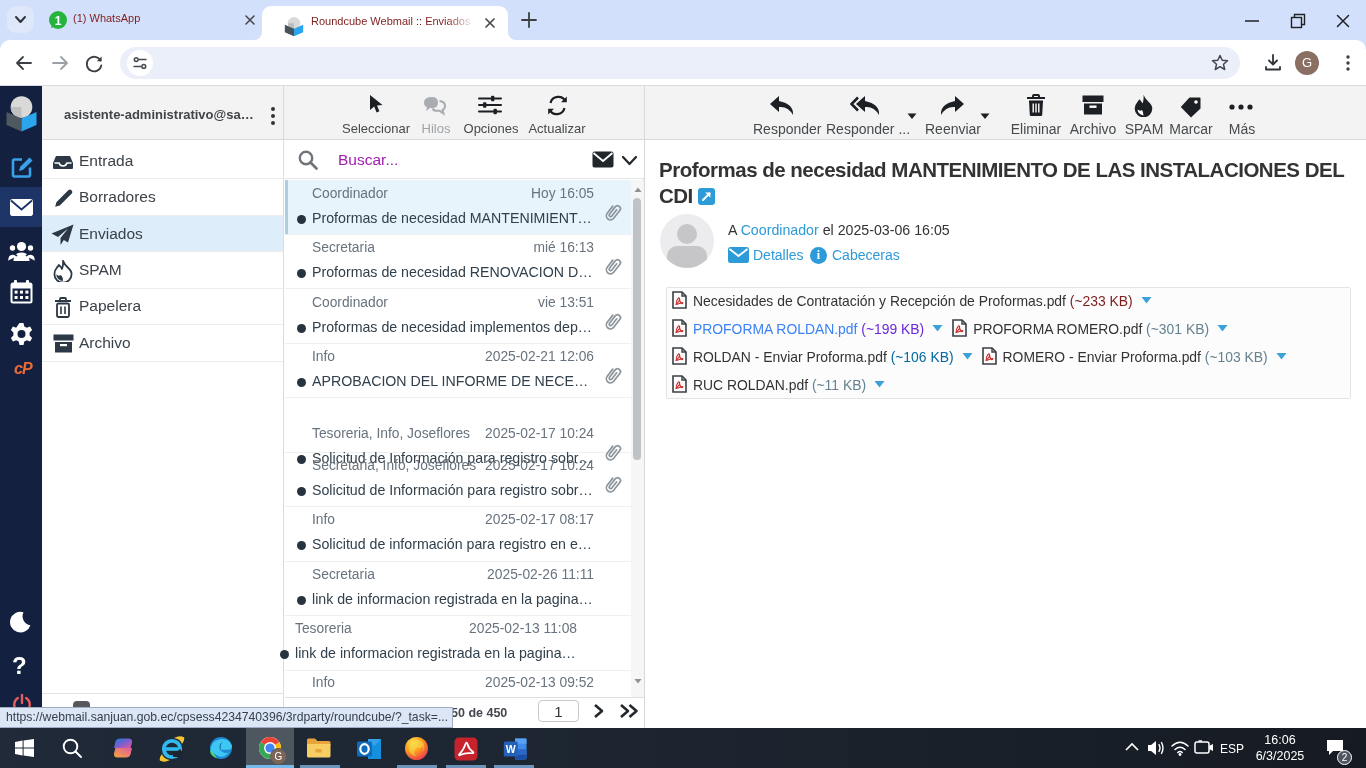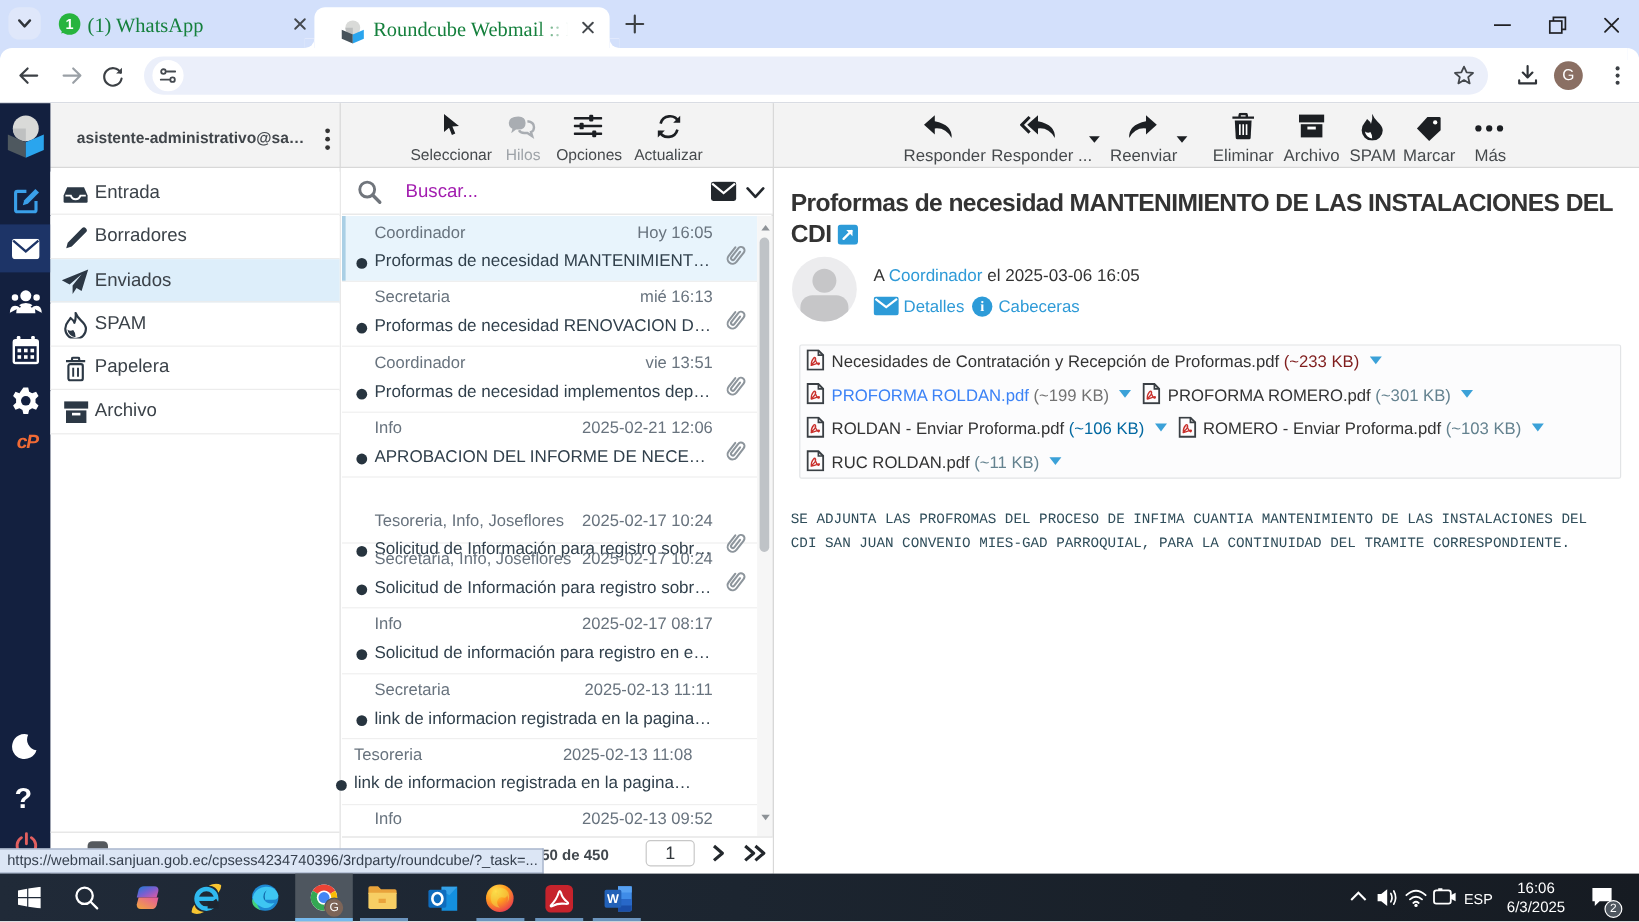--- a/index.html
+++ b/index.html
@@ -5,21 +5,21 @@
 * { margin:0; padding:0; box-sizing:border-box; }
 html,body { width:1366px; height:768px; overflow:hidden; font-family:"Liberation Sans", sans-serif; }
 #stage { position:relative; width:1366px; height:768px; background:#fff; overflow:hidden; }
 .abs { position:absolute; }
 
 
 #tabstrip { position:absolute; left:0; top:0; width:1366px; height:40px; background:#d3e0fb; }
 #tabsearch { position:absolute; left:7px; top:6px; width:27px; height:27px; border-radius:9px; background:#dfe7fa; }
 .tab-inactive { position:absolute; left:33px; top:0; width:226px; height:40px; }
 .tab-active { position:absolute; left:262px; top:6px; width:246px; height:34px; background:#ffffff; border-radius:9px 9px 0 0; }
-.tabtext { font-size:17px; color:#15803d;font-family:Liberation Serif, serif; }
+.tabtext { font-size:11px; color:#7f1d1d; }
 #toolbar { position:absolute; left:0; top:40px; width:1366px; height:46px; background:#ffffff; border-bottom:1px solid #d9dce3; }
 #urlpill { position:absolute; left:120px; top:47px; width:1120px; height:32px; border-radius:16px; background:#ebeffa; }
 
 #content { position:absolute; left:0; top:86px; width:1366px; height:642px; background:#fff; }
 #sidebar { position:absolute; left:0; top:86px; width:42px; height:642px; background:#13203f; }
 #folderpanel { position:absolute; left:42px; top:86px; width:242px; height:642px; background:#ffffff; border-right:1px solid #dcdcdc; }
 #greyband { position:absolute; left:42px; top:86px; width:1324px; height:54px; background:#f3f3f3; border-bottom:1px solid #d8d8d8; }
 #listpanel { position:absolute; left:284px; top:86px; width:360px; height:642px; background:#fff; border-right:1px solid #d4d4d4; }
 #rightpanel { position:absolute; left:645px; top:86px; width:721px; height:642px; background:#fff; }
 .folderrow { position:absolute; left:0; width:241px; height:36px; border-bottom:1px solid #ececec; }
@@ -340,21 +340,21 @@
         </svg>
       </div>
       <div class="abs" style="left:285px;top:506.1px;width:346px;height:54px;overflow:hidden">
         <div class="sender" style="max-width:185px;overflow:hidden;white-space:nowrap">Info</div>
         <div class="mdate">2025-02-17 08:17</div>
         <div class="dot"></div>
         <div class="subj">Solicitud de información para registro en el sistema</div>
       </div>
       <div class="abs" style="left:285px;top:560.5px;width:346px;height:54px;overflow:hidden">
         <div class="sender" style="max-width:185px;overflow:hidden;white-space:nowrap">Secretaria</div>
-        <div class="mdate">2025-02-13 11:11</div>
+        <div class="mdate">2025-02-26 11:11</div>
         <div class="dot"></div>
         <div class="subj">link de informacion registrada en la pagina web</div>
       </div>
       <div class="abs" style="left:268px;top:614.8px;width:346px;height:54px;overflow:hidden">
         <div class="sender" style="max-width:185px;overflow:hidden;white-space:nowrap">Tesoreria</div>
         <div class="mdate">2025-02-13 11:08</div>
         <div class="dot"></div>
         <div class="subj">link de informacion registrada en la pagina web</div>
       </div>
       <div class="abs" style="left:285px;top:669.2px;width:346px;height:54px;overflow:hidden">
@@ -457,21 +457,21 @@
           <path d="M1 1 L10 1 L14 5 L14 17 L1 17 Z" fill="none" stroke="#3a3f44" stroke-width="1.6"></path>
           <path d="M10 1 L10 5 L14 5" fill="none" stroke="#3a3f44" stroke-width="1.4"></path>
           <path d="M4.2 13.5 Q3.6 10.5 5.9 7.6 Q7 6.2 7.6 7.6 Q8.3 9.3 5 12.2 Q3.4 13.6 4.2 13.5 Q6.5 12.8 9.6 11.7 Q11.3 11.2 10.7 12.3 Q10 13.4 8.9 11.9 Q7.6 9.8 7.2 7.9" fill="none" stroke="#c9302c" stroke-width="1.1"></path>
         </svg><span style="color:#333">Necesidades de Contratación y Recepción de Proformas.pdf</span> <span style="color:#7f1d1d">(~233 KB)</span><svg width="13" height="10" viewBox="0 0 13 10" style="margin-left:7px;vertical-align:1px">
           <path d="M1.5 2 L6.5 8.5 L11.5 2 Z" fill="#3ba1d8"></path>
         </svg></div>
       <div class="abs" style="left:672px;top:315px;height:28px;line-height:28px;font-size:13.9px;white-space:nowrap"><svg width="15" height="18" viewBox="0 0 15 18" style="vertical-align:-3px;margin-right:6px">
           <path d="M1 1 L10 1 L14 5 L14 17 L1 17 Z" fill="none" stroke="#3a3f44" stroke-width="1.6"></path>
           <path d="M10 1 L10 5 L14 5" fill="none" stroke="#3a3f44" stroke-width="1.4"></path>
           <path d="M4.2 13.5 Q3.6 10.5 5.9 7.6 Q7 6.2 7.6 7.6 Q8.3 9.3 5 12.2 Q3.4 13.6 4.2 13.5 Q6.5 12.8 9.6 11.7 Q11.3 11.2 10.7 12.3 Q10 13.4 8.9 11.9 Q7.6 9.8 7.2 7.9" fill="none" stroke="#c9302c" stroke-width="1.1"></path>
-        </svg><span style="color:#3b82f6">PROFORMA ROLDAN.pdf</span> <span style="color:#737373">(~199 KB)</span><svg width="13" height="10" viewBox="0 0 13 10" style="margin-left:7px;vertical-align:1px">
+        </svg><span style="color:#3b82f6">PROFORMA ROLDAN.pdf</span> <span style="color:#6d28d9">(~199 KB)</span><svg width="13" height="10" viewBox="0 0 13 10" style="margin-left:7px;vertical-align:1px">
           <path d="M1.5 2 L6.5 8.5 L11.5 2 Z" fill="#3ba1d8"></path>
         </svg><span style="display:inline-block;width:8px"></span><svg width="15" height="18" viewBox="0 0 15 18" style="vertical-align:-3px;margin-right:6px">
           <path d="M1 1 L10 1 L14 5 L14 17 L1 17 Z" fill="none" stroke="#3a3f44" stroke-width="1.6"></path>
           <path d="M10 1 L10 5 L14 5" fill="none" stroke="#3a3f44" stroke-width="1.4"></path>
           <path d="M4.2 13.5 Q3.6 10.5 5.9 7.6 Q7 6.2 7.6 7.6 Q8.3 9.3 5 12.2 Q3.4 13.6 4.2 13.5 Q6.5 12.8 9.6 11.7 Q11.3 11.2 10.7 12.3 Q10 13.4 8.9 11.9 Q7.6 9.8 7.2 7.9" fill="none" stroke="#c9302c" stroke-width="1.1"></path>
         </svg><span style="color:#333">PROFORMA ROMERO.pdf</span> <span style="color:#64828f">(~301 KB)</span><svg width="13" height="10" viewBox="0 0 13 10" style="margin-left:7px;vertical-align:1px">
           <path d="M1.5 2 L6.5 8.5 L11.5 2 Z" fill="#3ba1d8"></path>
         </svg></div>
       <div class="abs" style="left:672px;top:343px;height:28px;line-height:28px;font-size:13.9px;white-space:nowrap"><svg width="15" height="18" viewBox="0 0 15 18" style="vertical-align:-3px;margin-right:6px">
           <path d="M1 1 L10 1 L14 5 L14 17 L1 17 Z" fill="none" stroke="#3a3f44" stroke-width="1.6"></path>
@@ -488,22 +488,20 @@
         </svg></div>
       <div class="abs" style="left:672px;top:371px;height:28px;line-height:28px;font-size:13.9px;white-space:nowrap"><svg width="15" height="18" viewBox="0 0 15 18" style="vertical-align:-3px;margin-right:6px">
           <path d="M1 1 L10 1 L14 5 L14 17 L1 17 Z" fill="none" stroke="#3a3f44" stroke-width="1.6"></path>
           <path d="M10 1 L10 5 L14 5" fill="none" stroke="#3a3f44" stroke-width="1.4"></path>
           <path d="M4.2 13.5 Q3.6 10.5 5.9 7.6 Q7 6.2 7.6 7.6 Q8.3 9.3 5 12.2 Q3.4 13.6 4.2 13.5 Q6.5 12.8 9.6 11.7 Q11.3 11.2 10.7 12.3 Q10 13.4 8.9 11.9 Q7.6 9.8 7.2 7.9" fill="none" stroke="#c9302c" stroke-width="1.1"></path>
         </svg><span style="color:#333">RUC ROLDAN.pdf</span> <span style="color:#64828f">(~11 KB)</span><svg width="13" height="10" viewBox="0 0 13 10" style="margin-left:7px;vertical-align:1px">
           <path d="M1.5 2 L6.5 8.5 L11.5 2 Z" fill="#3ba1d8"></path>
         </svg></div>
     </div>
 
-<div class="abs" style="left:659px;top:423px;width:690px;font-family:'Liberation Mono',monospace;font-size:11.9px;line-height:20px;color:#2f4d5a;white-space:pre">SE ADJUNTA LAS PROFROMAS DEL PROCESO DE INFIMA CUANTIA MANTENIMIENTO DE LAS INSTALACIONES DEL
-CDI SAN JUAN CONVENIO MIES-GAD PARROQUIAL, PARA LA CONTINUIDAD DEL TRAMITE CORRESPONDIENTE.</div>
 
 <div id="tooltip">https://webmail.sanjuan.gob.ec/cpsess4234740396/3rdparty/roundcube/?_task=...</div>
 <div id="taskbar"></div>
 <div id="tbicons">
 
 <svg class="abs" style="left:15px;top:739px" width="19" height="18" viewBox="0 0 19 18">
   <g fill="#fff">
           <path d="M0 3 L7.6 1.6 L7.6 8.5 L0 8.5 Z"></path>
           <path d="M8.6 1.4 L19 0 L19 8.5 L8.6 8.5 Z"></path>
           <path d="M0 9.5 L7.6 9.5 L7.6 16.4 L0 15 Z"></path>

